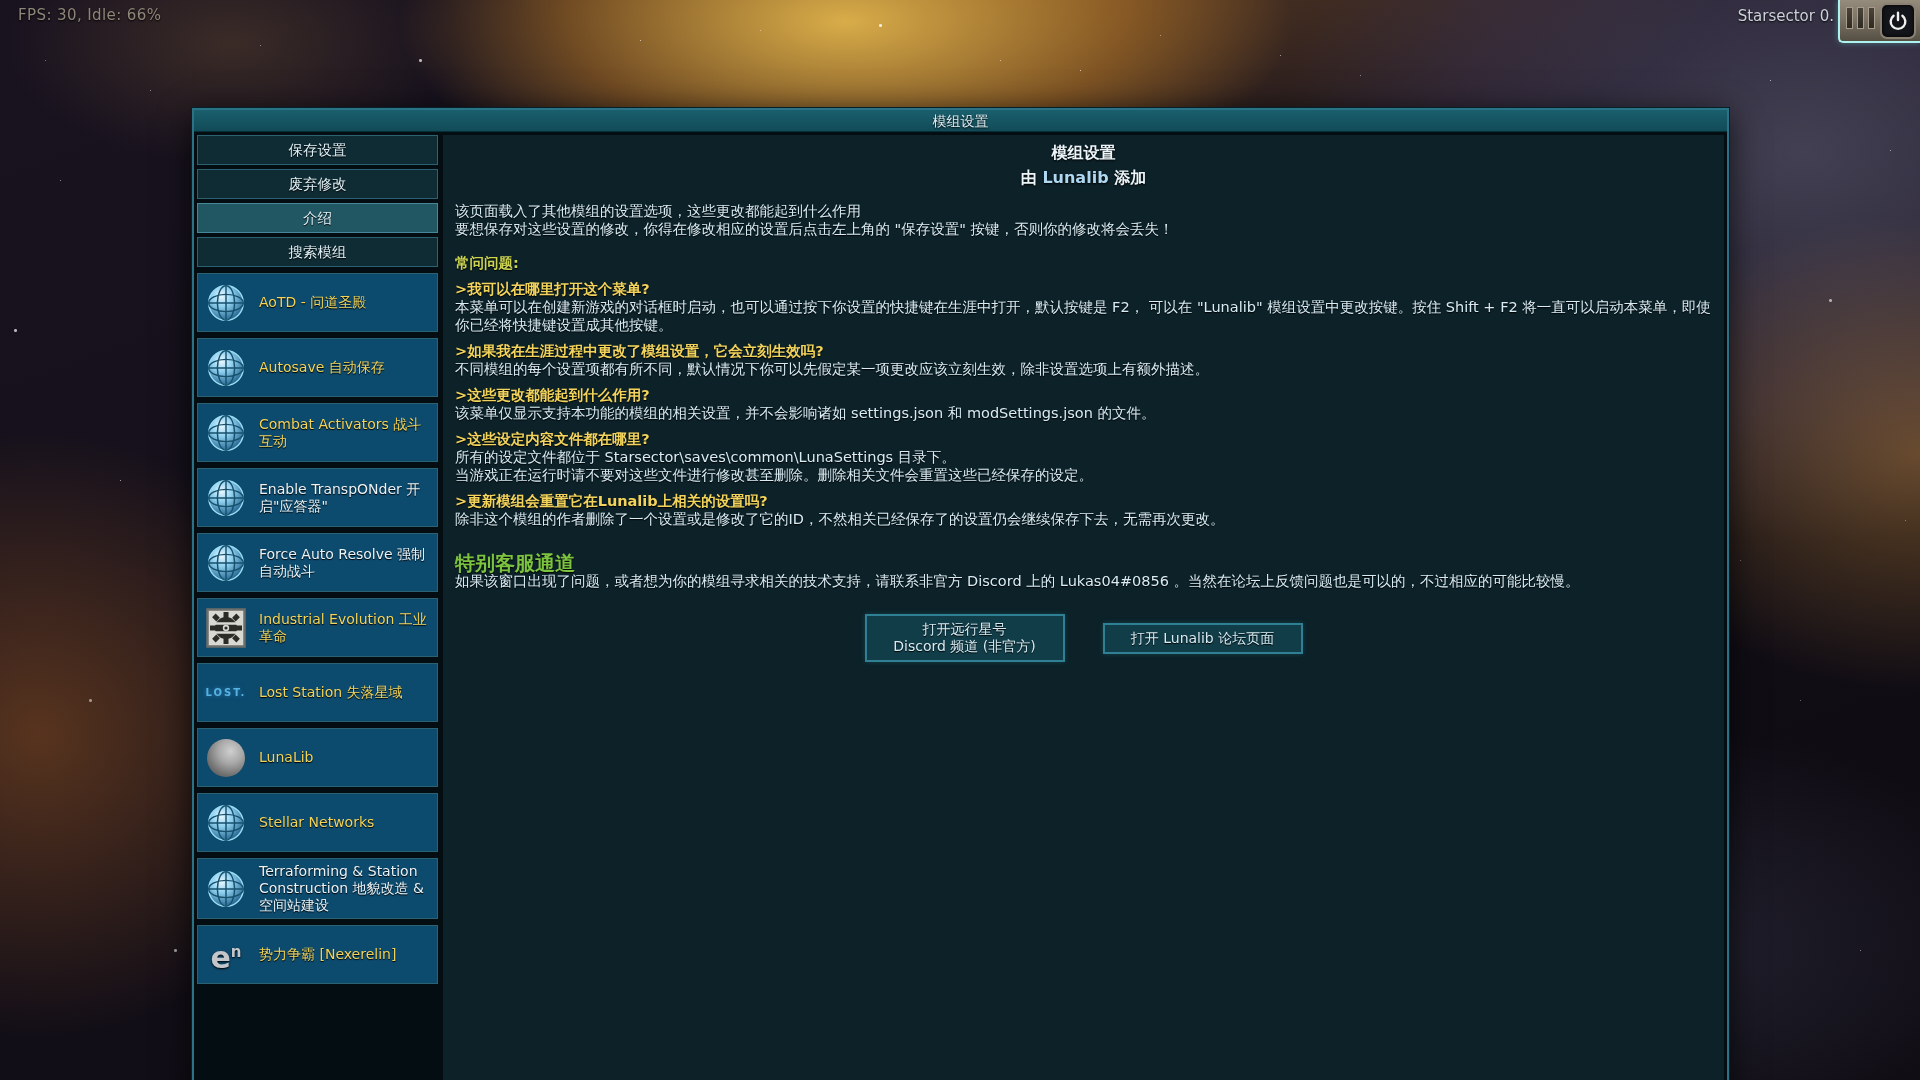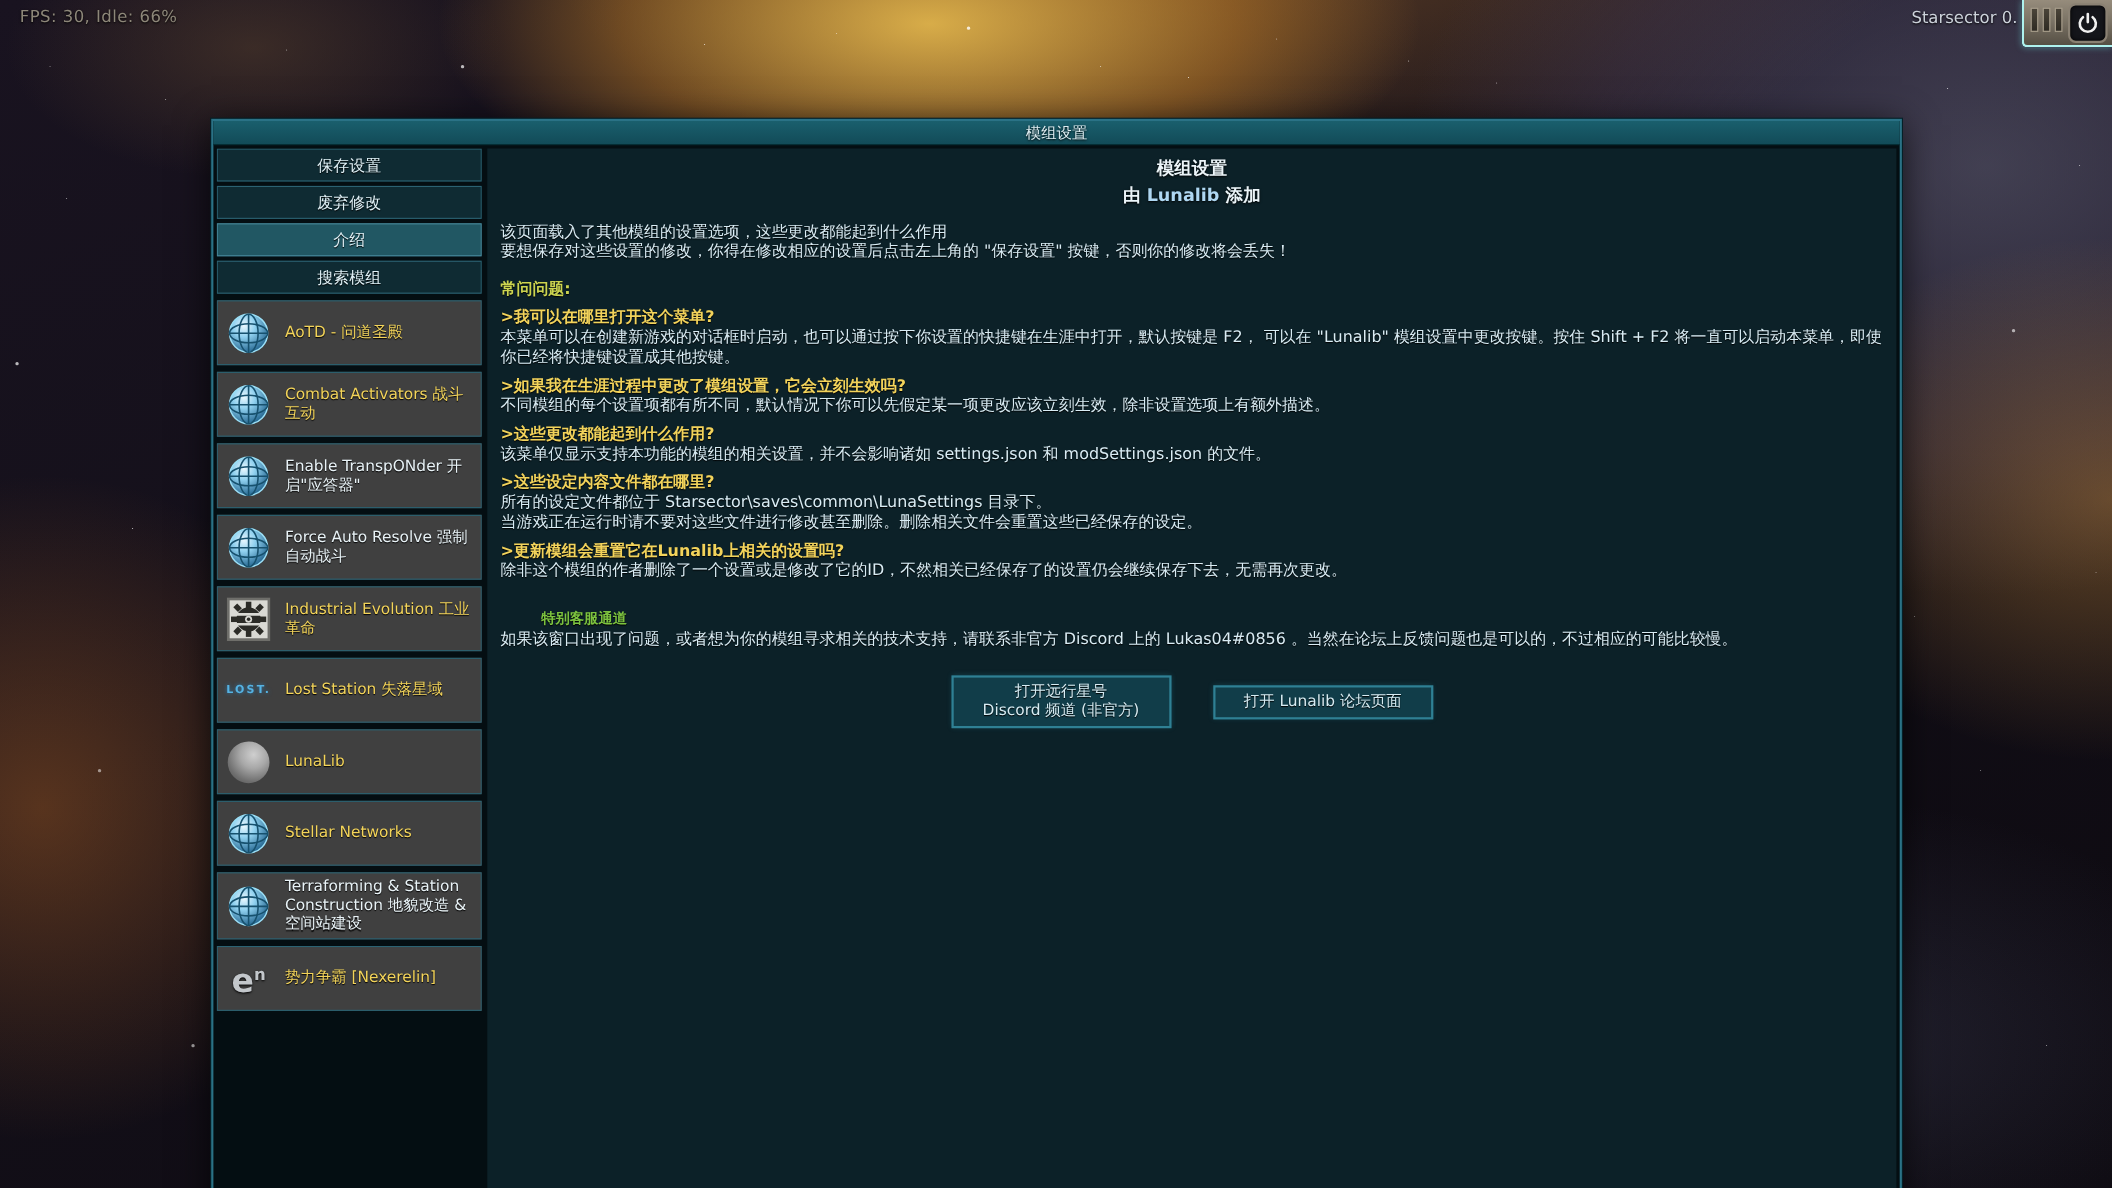--- a/index.html
+++ b/index.html
@@ -73,40 +73,40 @@
     background:#040e12; border:2px solid #2a7286; box-shadow:0 0 0 1px #052027, 0 6px 30px rgba(0,0,0,.7); }
   .titlebar { height:22px; background:linear-gradient(180deg,#1a5f6d,#124b58); border-bottom:1px solid #063038;
     text-align:center; line-height:22px; font-size:14px; color:#dcedf2; text-shadow:0 1px 2px #000; }
 
   .sidebar { position:absolute; left:3px; top:25px; width:241px; bottom:3px; overflow:hidden; }
   .nav-btn { height:30px; margin-bottom:4px; background:#0f2b33; border:1px solid #2b6272;
     color:#e0f1f7; font-size:14.5px; display:flex; align-items:center; justify-content:center;
     cursor:pointer; text-shadow:0 1px 1px #000;font-family:Liberation Serif, serif; }
   .nav-btn.selected { background:#215763; border-color:#47879a; }
   .mod-list { margin-top:6px; }
-  .mod-item { min-height:59px; margin-bottom:6px; background:#404040; border:1px solid #2b6272;
+  .mod-item { min-height:59px; margin-bottom:6px; background:#0c4a6e; border:1px solid #2b6272;
     display:flex; align-items:center; padding:4px 6px; gap:11px; cursor:pointer; }
   .mod-icon { width:44px; height:44px; flex:none; display:flex; align-items:center; justify-content:center; }
   .mod-label { font-size:14px; line-height:17px; text-shadow:0 1px 1px #000; }
   .mod-item.yellow .mod-label { color:#f3d45a; }
   .mod-item.white  .mod-label { color:#e9f3f7; }
   .lost-logo { font-size:10px; letter-spacing:2px; color:#55b2e2; text-shadow:0 0 4px #2a7ab0; font-weight:700; }
   .moon { width:38px; height:38px; border-radius:50%; background:radial-gradient(circle at 62% 32%, #cfcfcf 0%, #a8a8a8 35%, #6f6f6f 70%, #4c4c4c 100%); }
   .nex-logo { color:#c3c7cb; font-size:30px; line-height:30px; font-weight:600; text-shadow:0 1px 2px #000; }
   .nex-logo sup { font-size:15px; }
 
   .main { position:absolute; left:249px; top:25px; right:3px; bottom:3px; background:#0c2128; overflow:hidden; padding:8px 12px; }
   .content-title { text-align:center; font-size:16px; line-height:20px; color:#ecf5f9; font-weight:600; text-shadow:0 1px 2px #000; }
   .content-subtitle { text-align:center; font-size:16px; line-height:20px; color:#ecf5f9; margin-top:5px; font-weight:600; text-shadow:0 1px 2px #000; }
   .content-subtitle .blue { color:#aed7f2; }
   .body { font-size:14.5px; line-height:18px; color:#d9ecf4; text-shadow:0 1px 1px #000; }
   .mt14 { margin-top:14px; }
   .faq-header { font-size:14.5px; line-height:18px; font-weight:600; color:#ccd450; margin-top:16px; text-shadow:0 1px 1px #000; }
   .faq-q { font-size:14.5px; line-height:18px; font-weight:600; color:#f2d35b; margin-top:8px; text-shadow:0 1px 1px #000; }
-  .support-header { font-size:13px; line-height:18px; font-weight:600; color:#7cc33f; margin-top:26px; text-shadow:0 1px 1px #000;margin-left:37px; }
+  .support-header { font-size:20px; line-height:18px; font-weight:600; color:#7cc33f; margin-top:26px; text-shadow:0 1px 1px #000; }
   .btn-row { margin-top:24px; display:flex; justify-content:center; align-items:center; gap:38px; }
   .dlg-btn { background:#113d49; border:2px solid #2f8094; color:#d6ecf3; font-size:14px; line-height:17px;
     text-align:center; padding:5px 20px; min-width:200px; cursor:pointer; text-shadow:0 1px 1px #000;
     box-shadow:0 0 5px rgba(40,140,160,.3); }
 </style>
 </head>
 <body>
 
 <svg width="0" height="0" style="position:absolute">
   <defs>
@@ -169,20 +169,31 @@
           <svg width="40" height="40" viewBox="0 0 44 44">
               <circle cx="22" cy="22" r="19" fill="url(#globeGrad)" stroke="#9adef5" stroke-width="1.5"></circle>
               <path d="M3 22h38M22 3v38" stroke="#17516e" stroke-width="1.6" fill="none"></path>
               <ellipse cx="22" cy="22" rx="9.5" ry="19" stroke="#17516e" stroke-width="1.6" fill="none"></ellipse>
               <ellipse cx="22" cy="22" rx="19" ry="9.5" stroke="#17516e" stroke-width="1.6" fill="none"></ellipse>
             </svg>
         </span>
         <span class="mod-label">AoTD - 问道圣殿</span>
       </div>
 
+      <div class="mod-item yellow">
+        <span class="mod-icon">
+          <svg width="40" height="40" viewBox="0 0 44 44">
+              <circle cx="22" cy="22" r="19" fill="url(#globeGrad)" stroke="#9adef5" stroke-width="1.5"></circle>
+              <path d="M3 22h38M22 3v38" stroke="#17516e" stroke-width="1.6" fill="none"></path>
+              <ellipse cx="22" cy="22" rx="9.5" ry="19" stroke="#17516e" stroke-width="1.6" fill="none"></ellipse>
+              <ellipse cx="22" cy="22" rx="19" ry="9.5" stroke="#17516e" stroke-width="1.6" fill="none"></ellipse>
+            </svg>
+        </span>
+        <span class="mod-label">Autosave 自动保存</span>
+      </div>
 
       <div class="mod-item yellow">
         <span class="mod-icon">
           <svg width="40" height="40" viewBox="0 0 44 44">
               <circle cx="22" cy="22" r="19" fill="url(#globeGrad)" stroke="#9adef5" stroke-width="1.5"></circle>
               <path d="M3 22h38M22 3v38" stroke="#17516e" stroke-width="1.6" fill="none"></path>
               <ellipse cx="22" cy="22" rx="9.5" ry="19" stroke="#17516e" stroke-width="1.6" fill="none"></ellipse>
               <ellipse cx="22" cy="22" rx="19" ry="9.5" stroke="#17516e" stroke-width="1.6" fill="none"></ellipse>
             </svg>
         </span>

